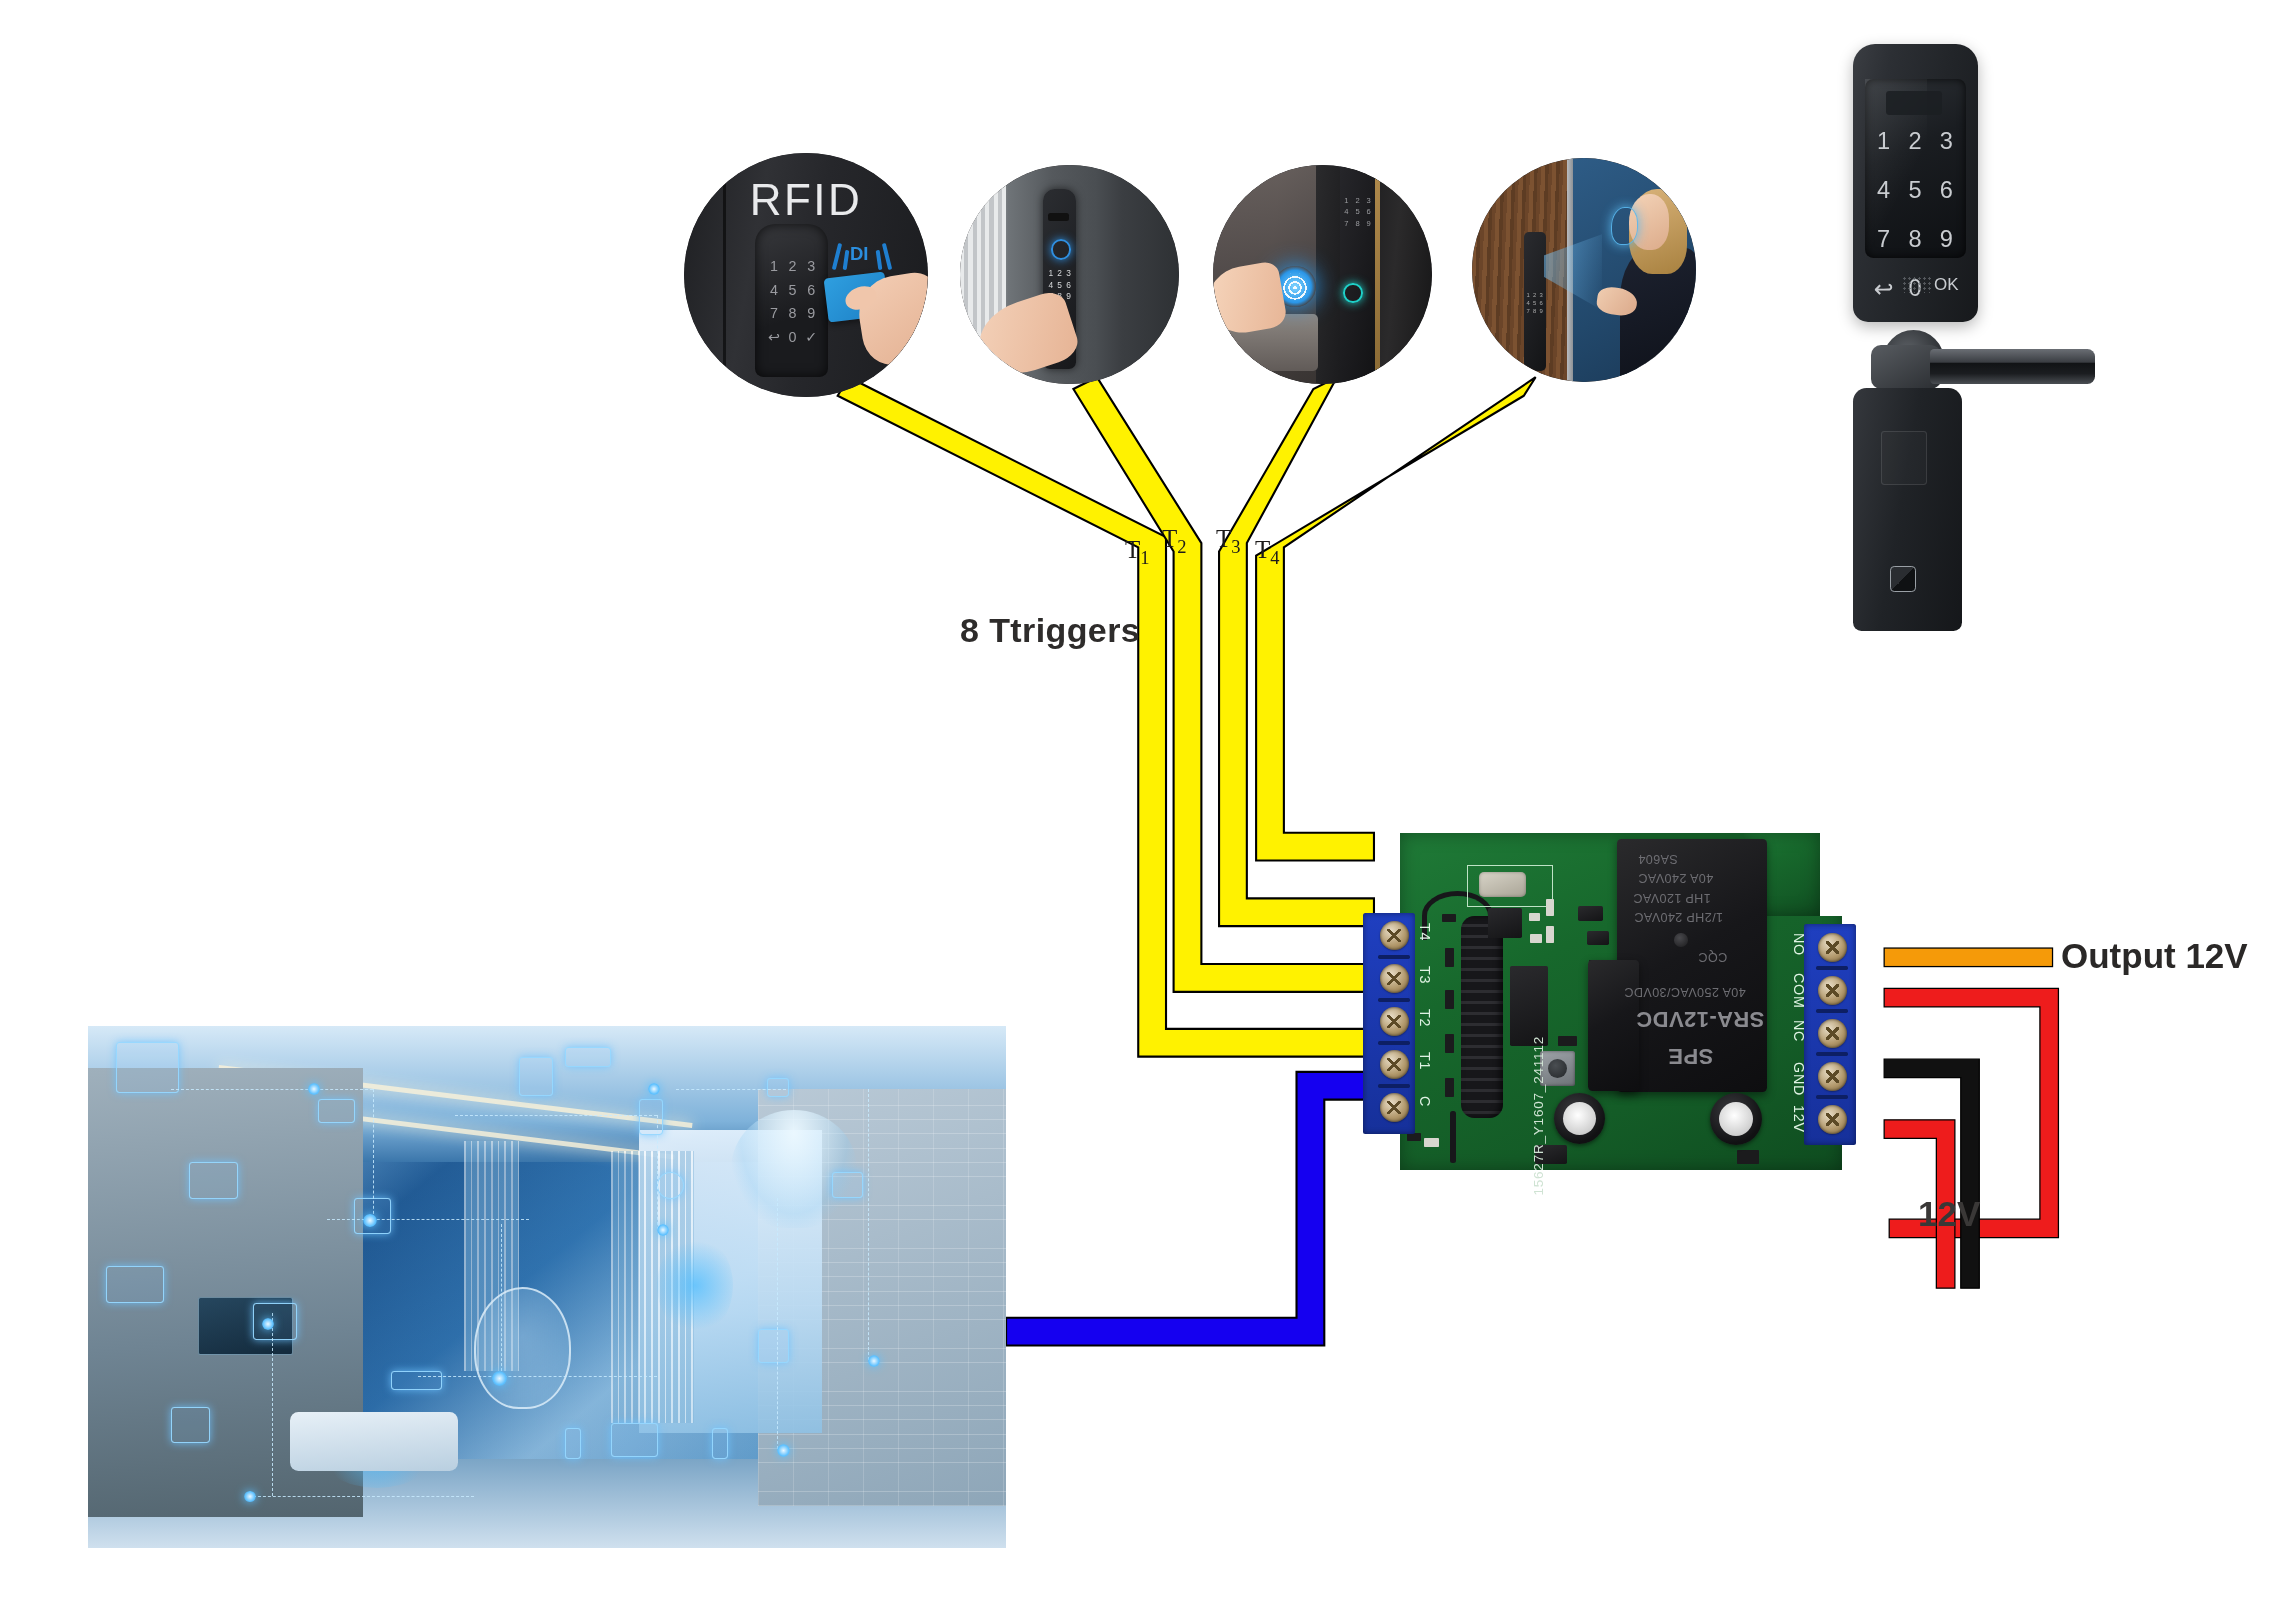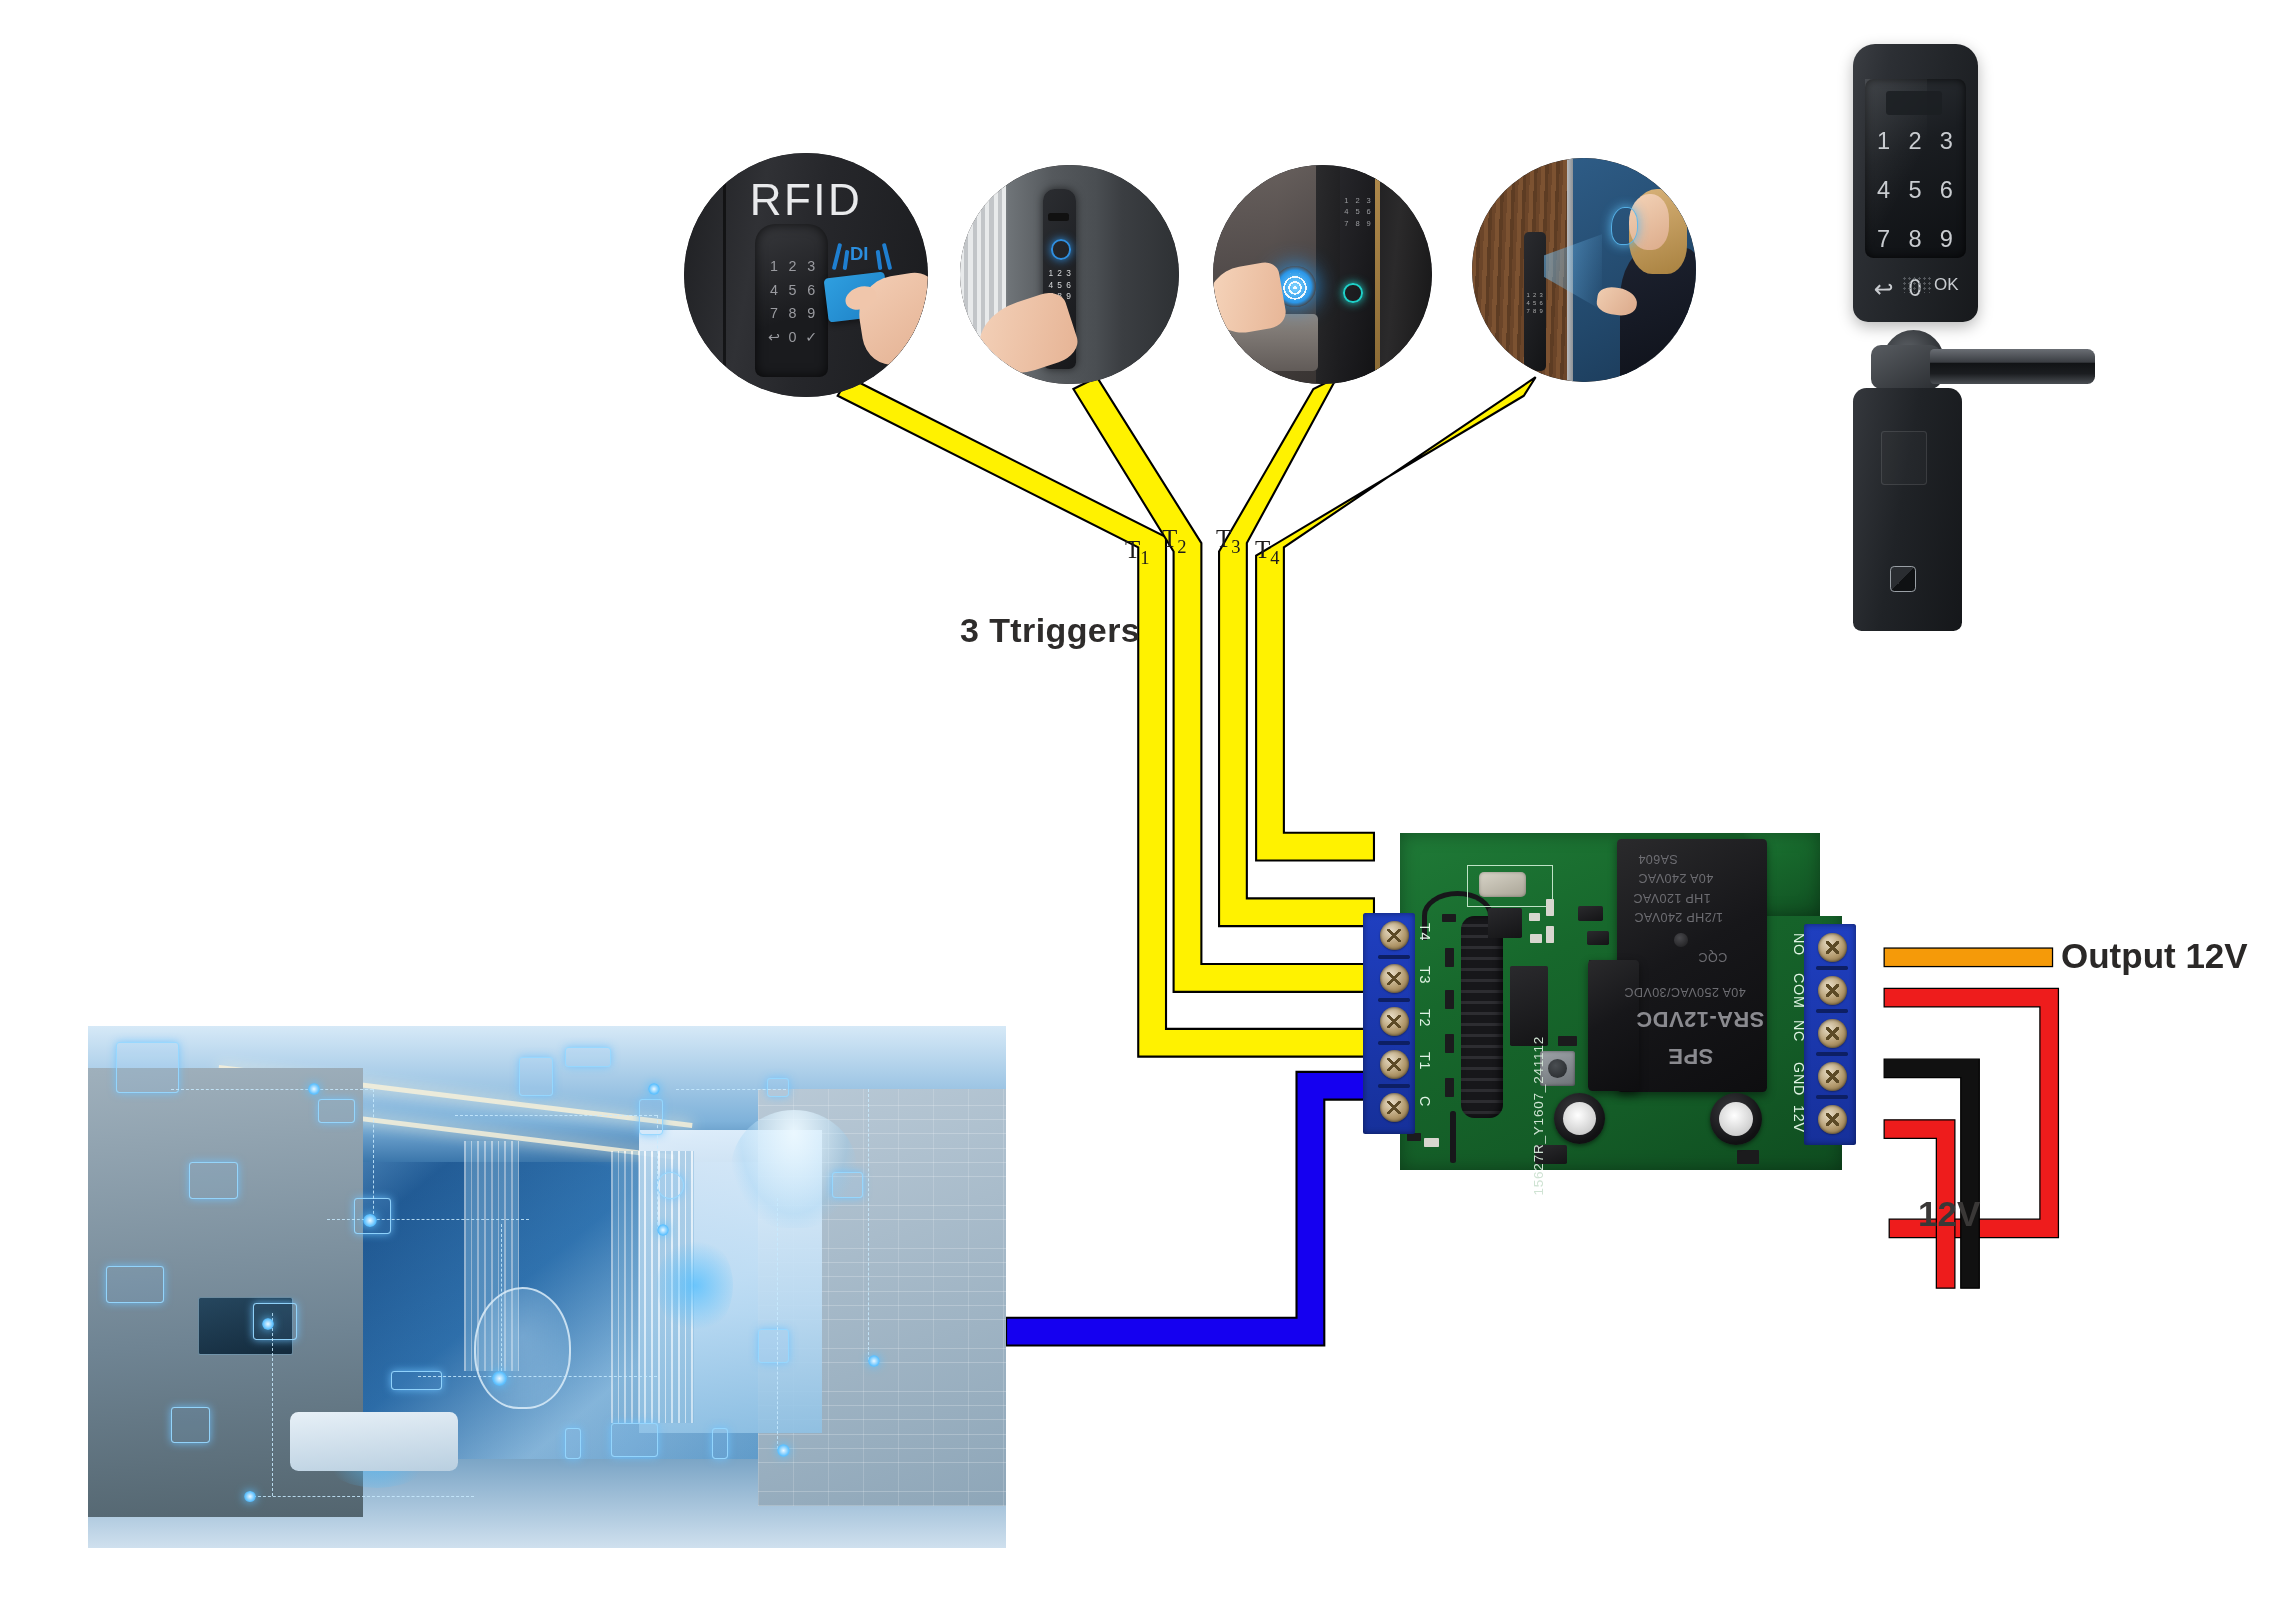--- a/index.html
+++ b/index.html
@@ -559,21 +559,21 @@
       <div class="c4-beam"></div>
       <div class="c4-bag"></div>
       <div class="c4-body"></div>
       <div class="c4-arm"></div>
       <div class="c4-hair"></div>
       <div class="c4-head"></div>
       <div class="c4-face"></div>
     </div>
   </div>
 
-  <div class="lbl-triggers" style="left:960px; top:611px;">3 Ttriggers</div>
+  <div class="lbl-triggers" style="left:960px; top:611px;">8 Ttriggers</div>
 
   <div class="t-label" style="left:1125px; top:536px;">
     <span>T</span><sub>1</sub>
   </div>
   <div class="t-label" style="left:1162px; top:525px;">
     <span>T</span><sub>2</sub>
   </div>
   <div class="t-label" style="left:1216px; top:525px;">
     <span>T</span><sub>3</sub>
   </div>

